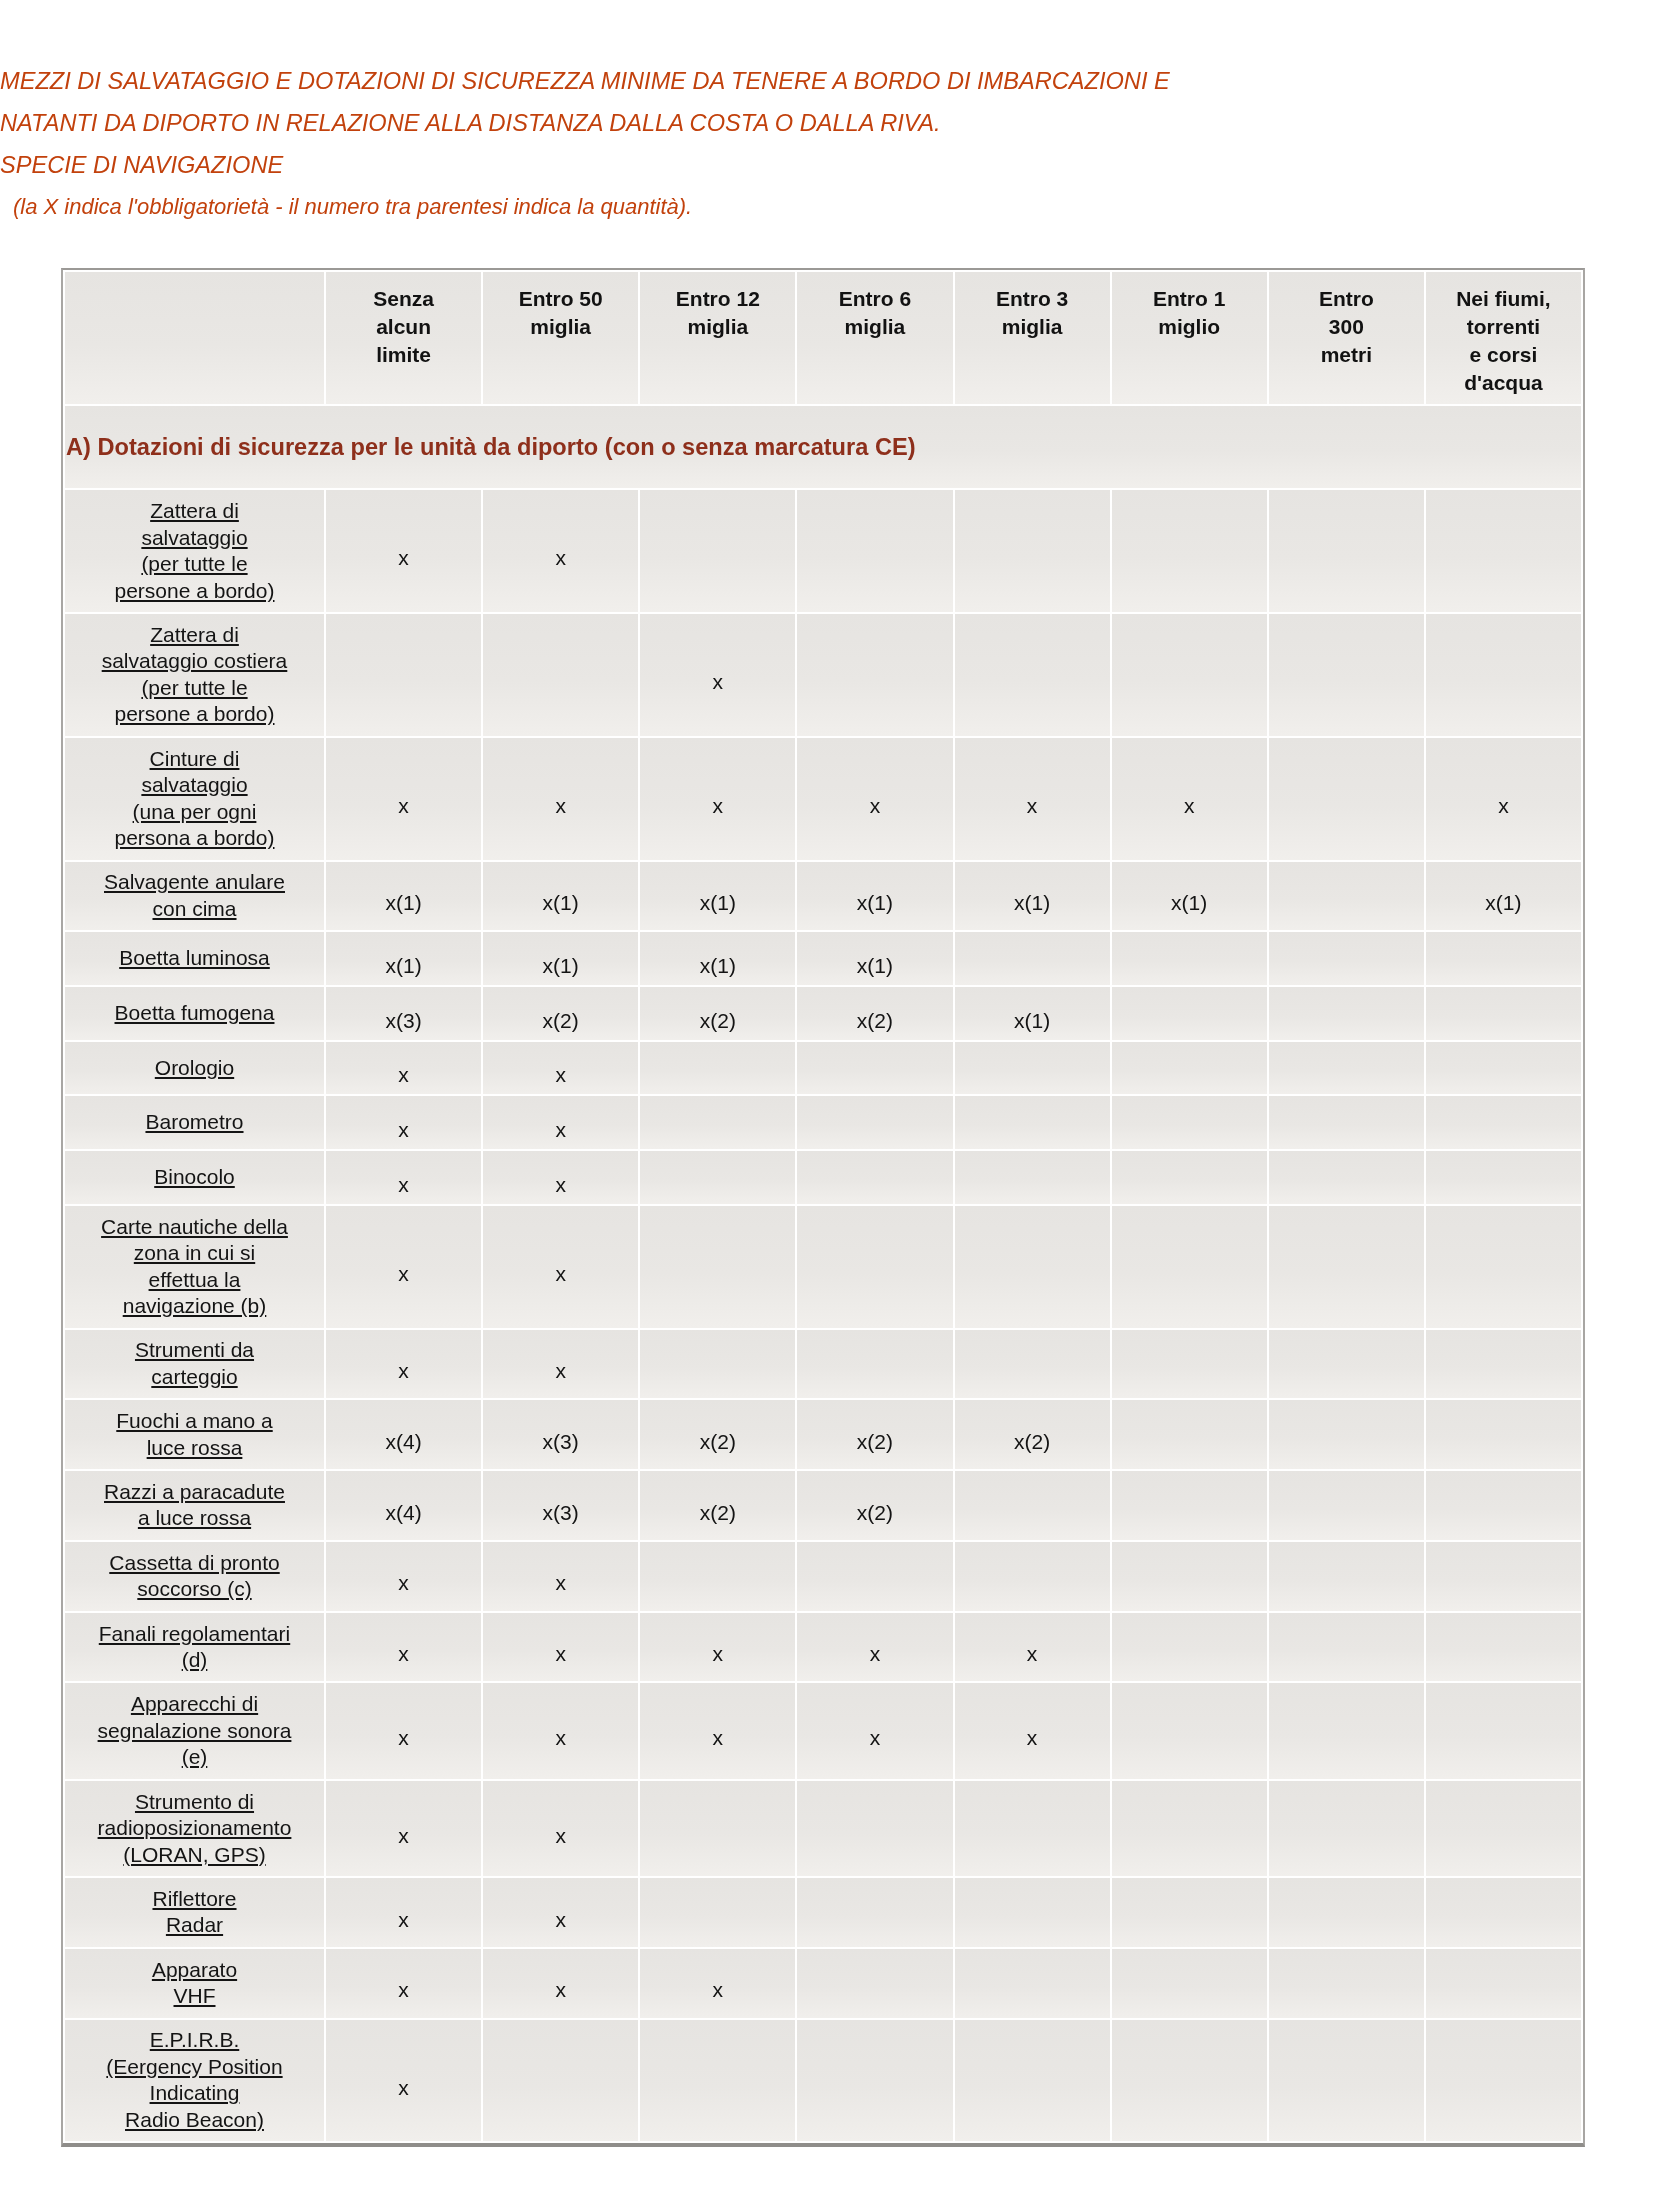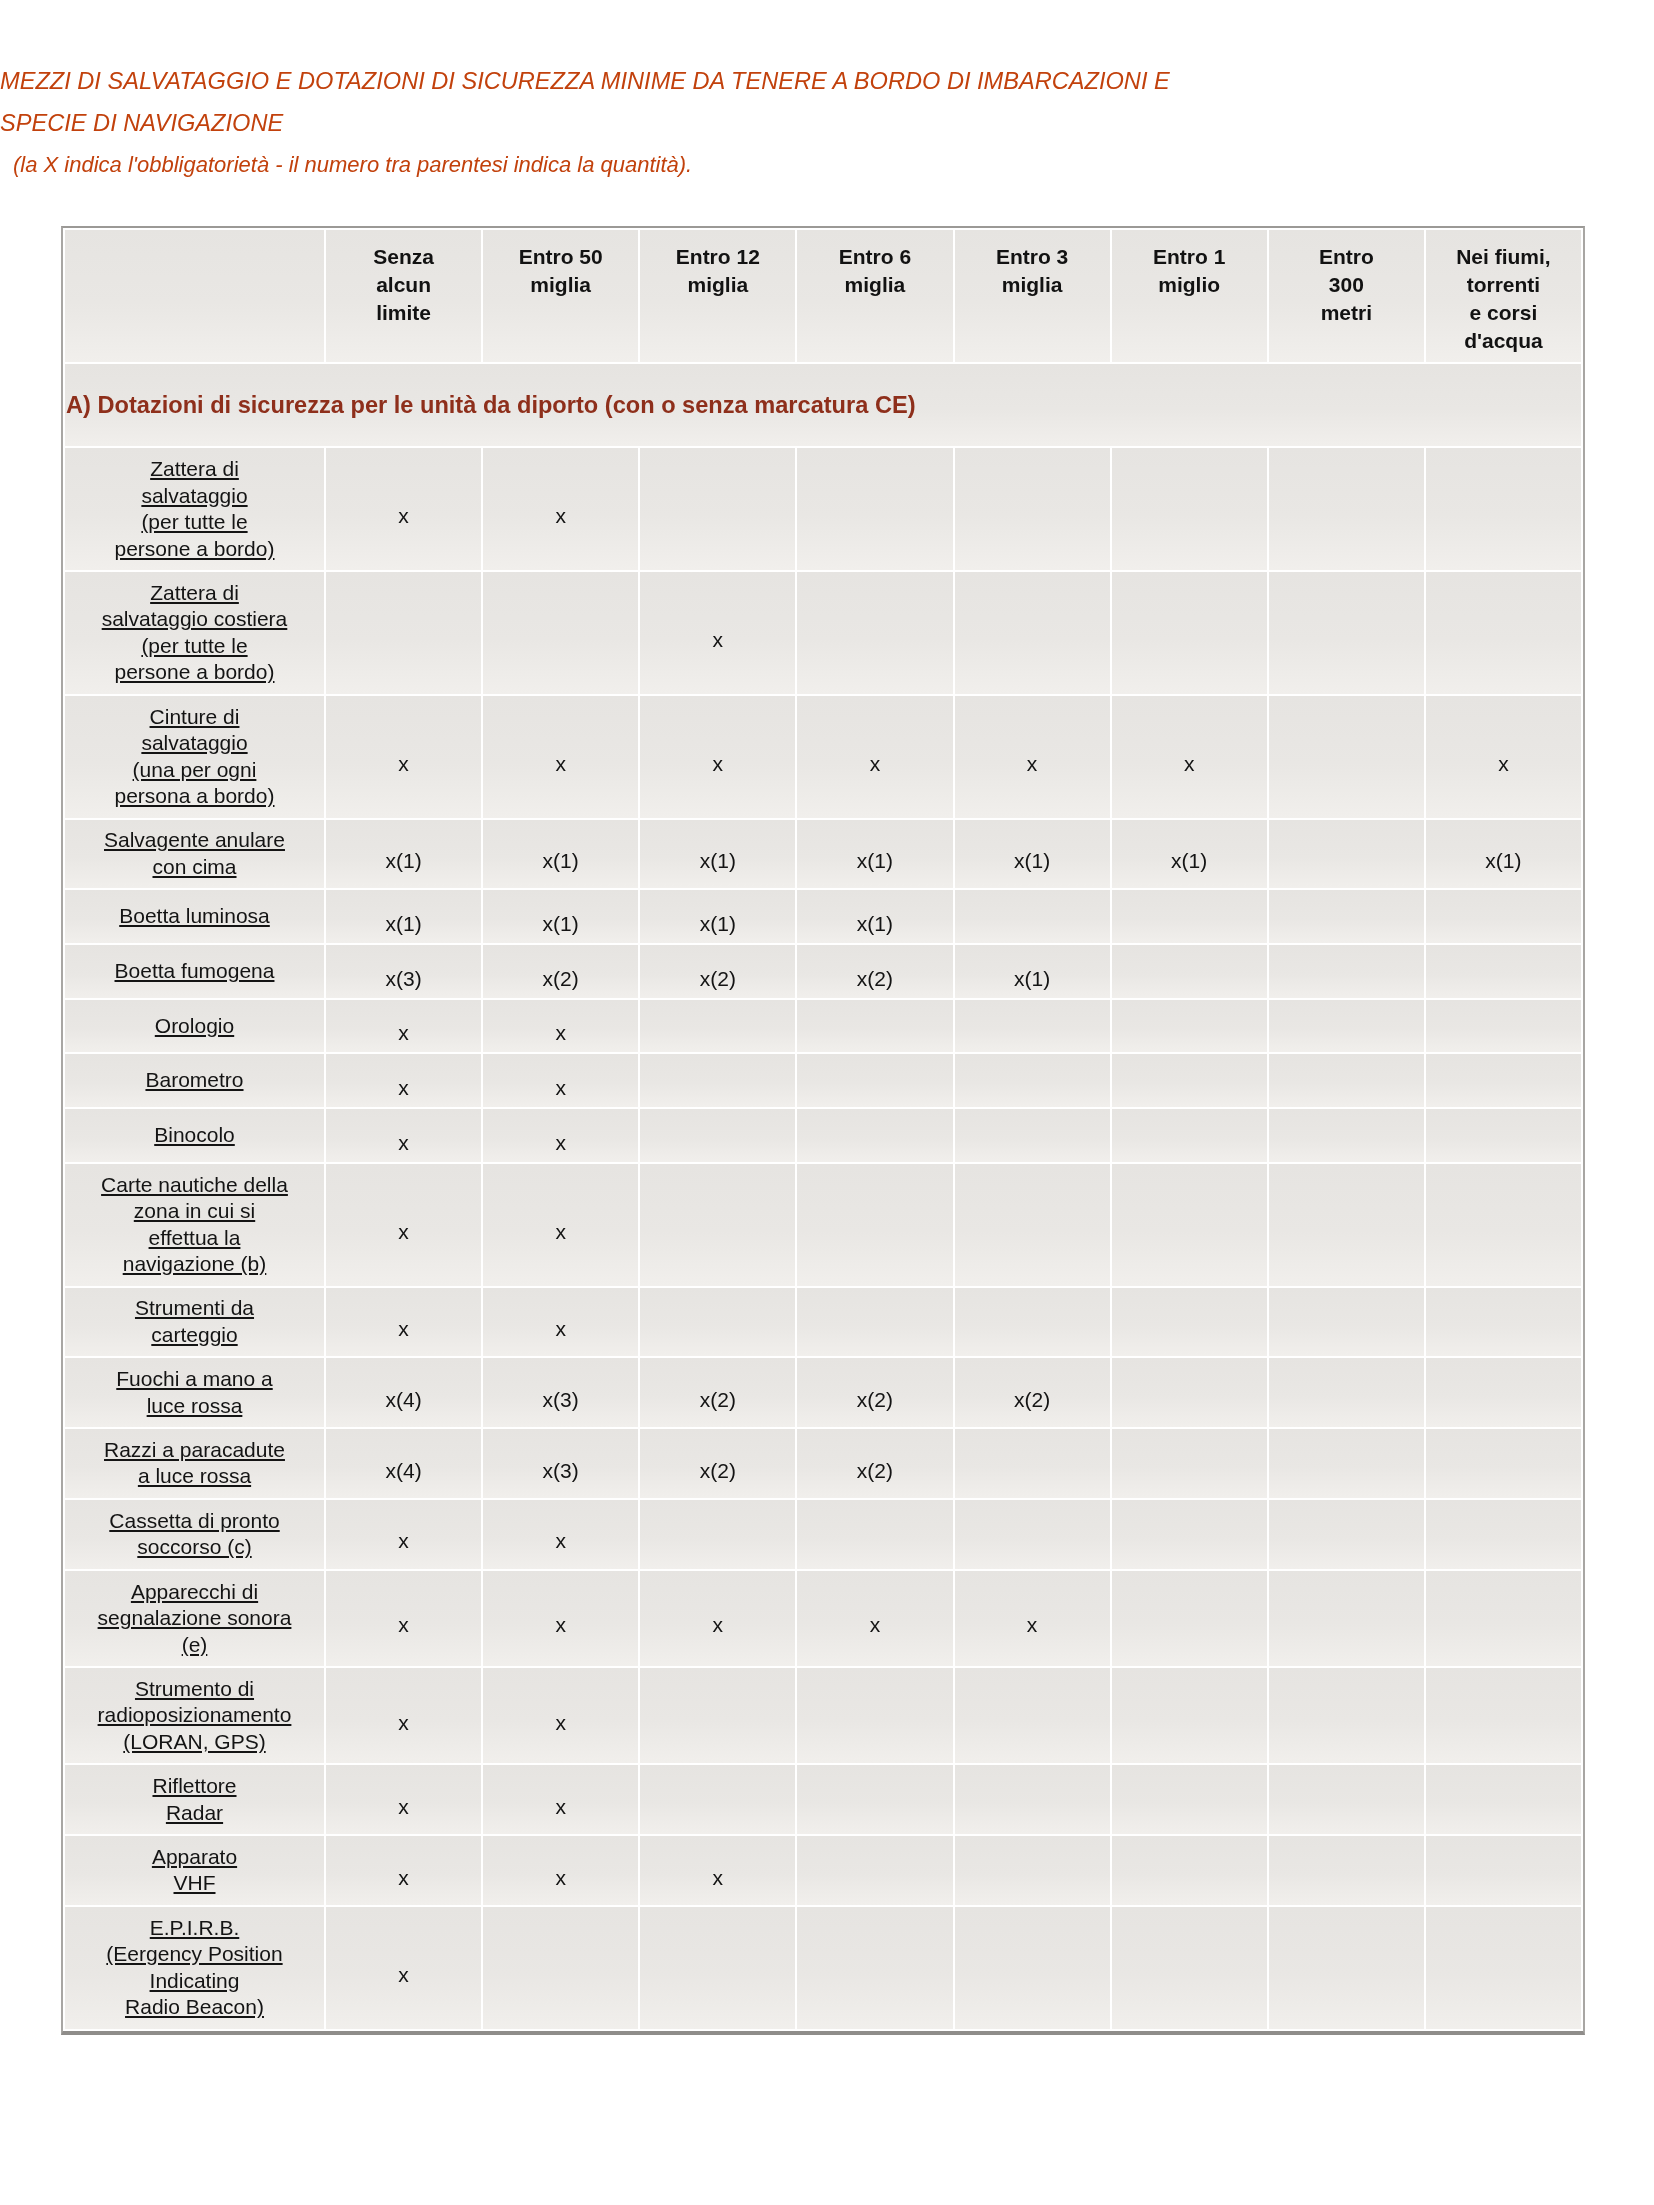--- a/index.html
+++ b/index.html
@@ -75,20 +75,21 @@
     padding: 21.5px 1.4px 7.2px 1.4px;
   }
 </style>
 </head>
 <body>
 
 <div class="page">
 
   <div class="title-block">
     <div class="l1">MEZZI DI SALVATAGGIO E DOTAZIONI DI SICUREZZA MINIME DA TENERE A BORDO DI IMBARCAZIONI E</div>
+    <div class="l2">NATANTI DA DIPORTO IN RELAZIONE ALLA DISTANZA DALLA COSTA O DALLA RIVA.</div>
     <div class="l3">SPECIE DI NAVIGAZIONE</div>
     <div class="l4">(la X indica l'obbligatorietà - il numero tra parentesi indica la quantità).</div>
   </div>
 
   <div class="table-wrap">
     <table class="equip">
       <colgroup>
         <col class="c-label">
         <col>
           <col>
@@ -293,20 +294,32 @@
             <td class="cell value-cell">x</td>
             <td class="cell value-cell">x</td>
             <td class="cell value-cell"></td>
             <td class="cell value-cell"></td>
             <td class="cell value-cell"></td>
             <td class="cell value-cell"></td>
             <td class="cell value-cell"></td>
             <td class="cell value-cell"></td>
           </tr>
           <tr>
+            <td class="cell label-cell">Fanali regolamentari
+(d)</td>
+            <td class="cell value-cell">x</td>
+            <td class="cell value-cell">x</td>
+            <td class="cell value-cell">x</td>
+            <td class="cell value-cell">x</td>
+            <td class="cell value-cell">x</td>
+            <td class="cell value-cell"></td>
+            <td class="cell value-cell"></td>
+            <td class="cell value-cell"></td>
+          </tr>
+          <tr>
             <td class="cell label-cell">Apparecchi di
 segnalazione sonora
 (e)</td>
             <td class="cell value-cell">x</td>
             <td class="cell value-cell">x</td>
             <td class="cell value-cell">x</td>
             <td class="cell value-cell">x</td>
             <td class="cell value-cell">x</td>
             <td class="cell value-cell"></td>
             <td class="cell value-cell"></td>

